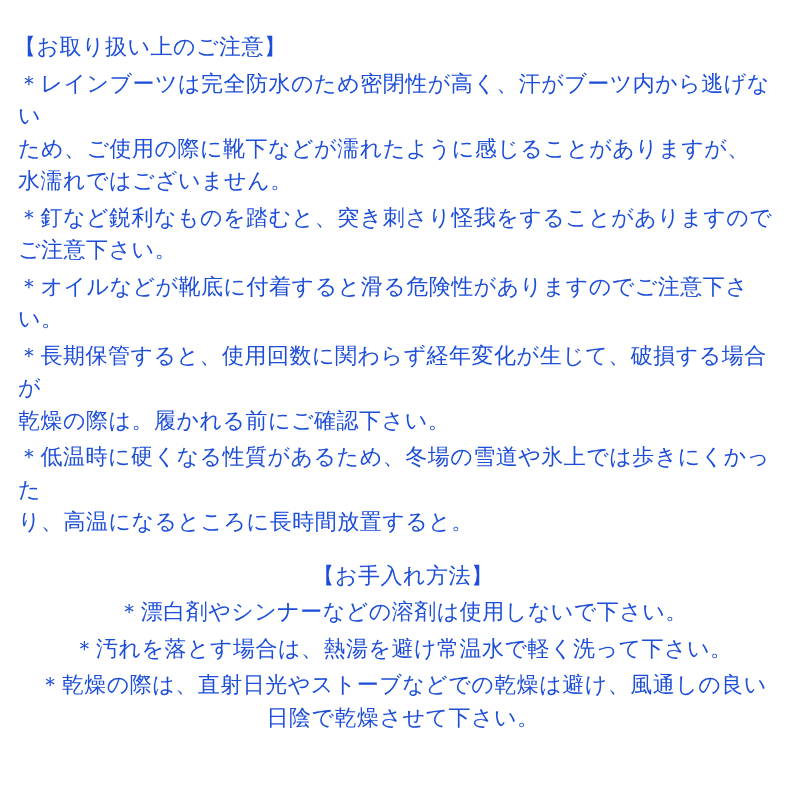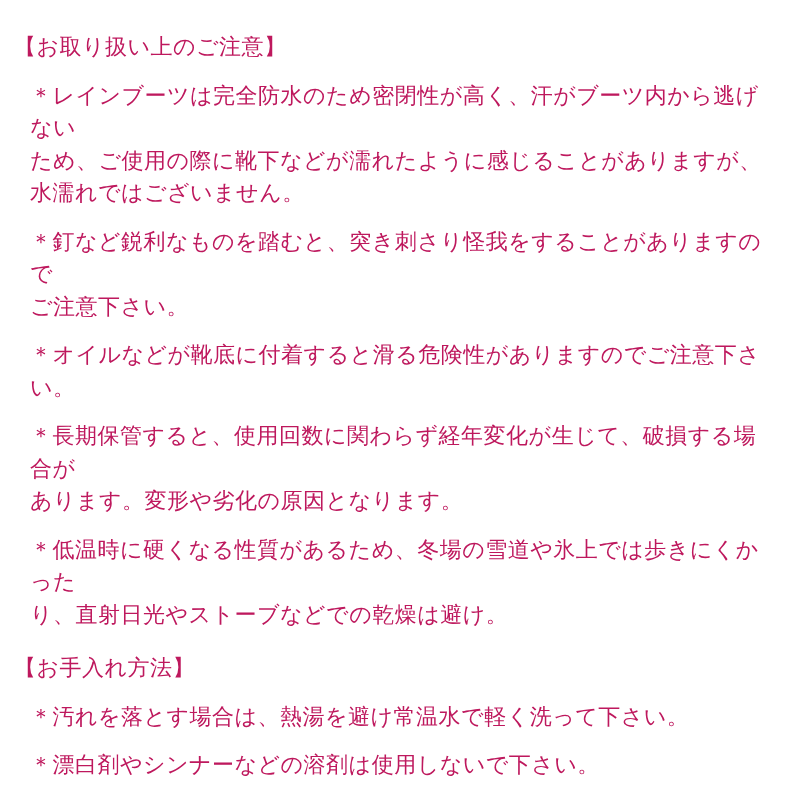--- a/index.html
+++ b/index.html
@@ -21,45 +21,48 @@
     letter-spacing: 0.5px;
     color: #8f8f8f;
   }
   .section-heading {
     margin: 0 0 4px 0;
     font-size: 22px;
     font-weight: normal;
     line-height: 32.5px;
   }
   .notice-item {
-    margin: 16px;
+    margin: 4px;
     white-space: pre-line;
   }
   .section-care {
     margin-top: 21px;
+    text-align: center;
   }
 </style>
 </head>
 <body style="background: rgb(255, 255, 255);">
 
-<div class="page" style="color: #be185d;">
+<div class="page" style="color: #1d4ed8;">
 
   <section class="section-handling">
     <h2 class="section-heading">【お取り扱い上のご注意】</h2>
     <p class="notice-item">＊レインブーツは完全防水のため密閉性が高く、汗がブーツ内から逃げない
 ため、ご使用の際に靴下などが濡れたように感じることがありますが、
 水濡れではございません。</p>
     <p class="notice-item">＊釘など鋭利なものを踏むと、突き刺さり怪我をすることがありますので
 ご注意下さい。</p>
     <p class="notice-item">＊オイルなどが靴底に付着すると滑る危険性がありますのでご注意下さい。</p>
     <p class="notice-item">＊長期保管すると、使用回数に関わらず経年変化が生じて、破損する場合が
-あります。変形や劣化の原因となります。</p>
+乾燥の際は。履かれる前にご確認下さい。</p>
     <p class="notice-item">＊低温時に硬くなる性質があるため、冬場の雪道や氷上では歩きにくかった
-り、直射日光やストーブなどでの乾燥は避け。</p>
+り、高温になるところに長時間放置すると。</p>
   </section>
 
   <section class="section-care">
     <h2 class="section-heading">【お手入れ方法】</h2>
+    <p class="notice-item">＊漂白剤やシンナーなどの溶剤は使用しないで下さい。</p>
     <p class="notice-item">＊汚れを落とす場合は、熱湯を避け常温水で軽く洗って下さい。</p>
-    <p class="notice-item">＊漂白剤やシンナーなどの溶剤は使用しないで下さい。</p>
+    <p class="notice-item">＊乾燥の際は、直射日光やストーブなどでの乾燥は避け、風通しの良い
+日陰で乾燥させて下さい。</p>
   </section>
 
 </div>
 
 </body></html>

